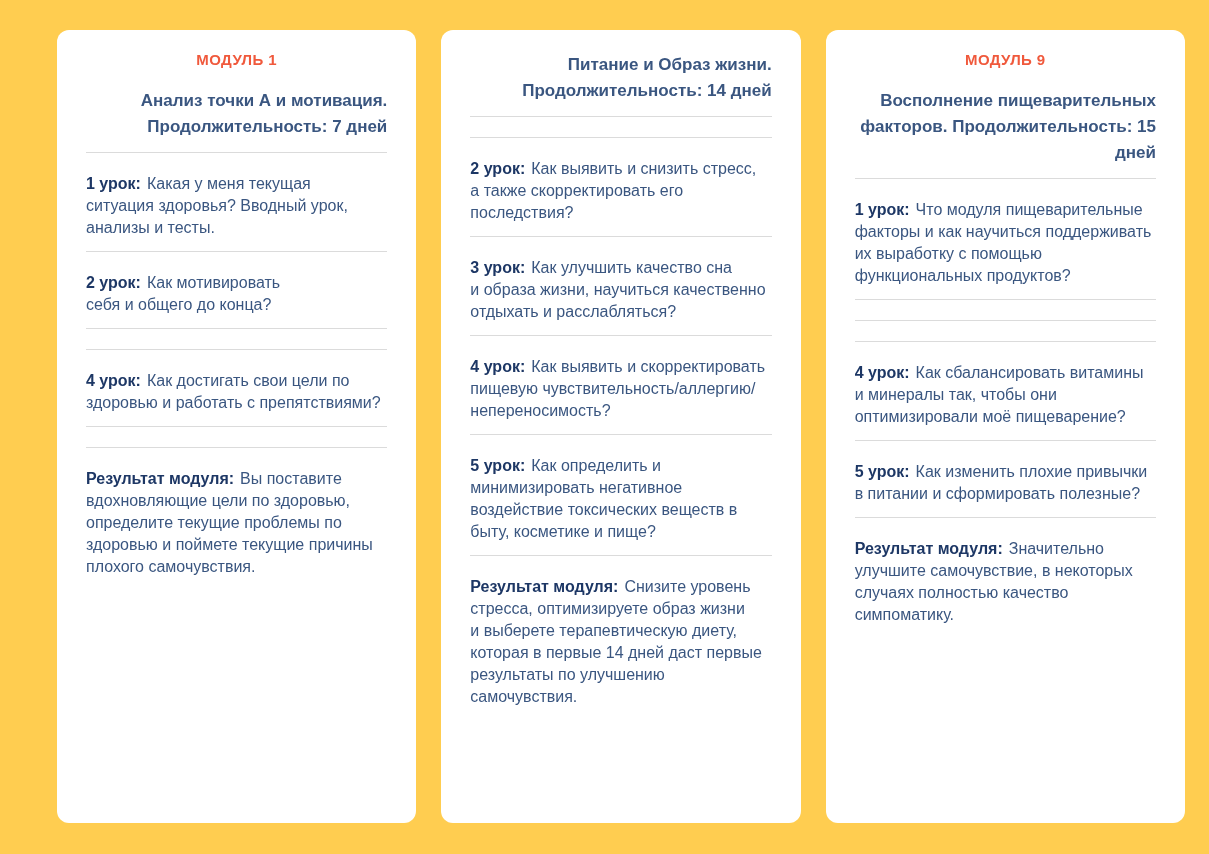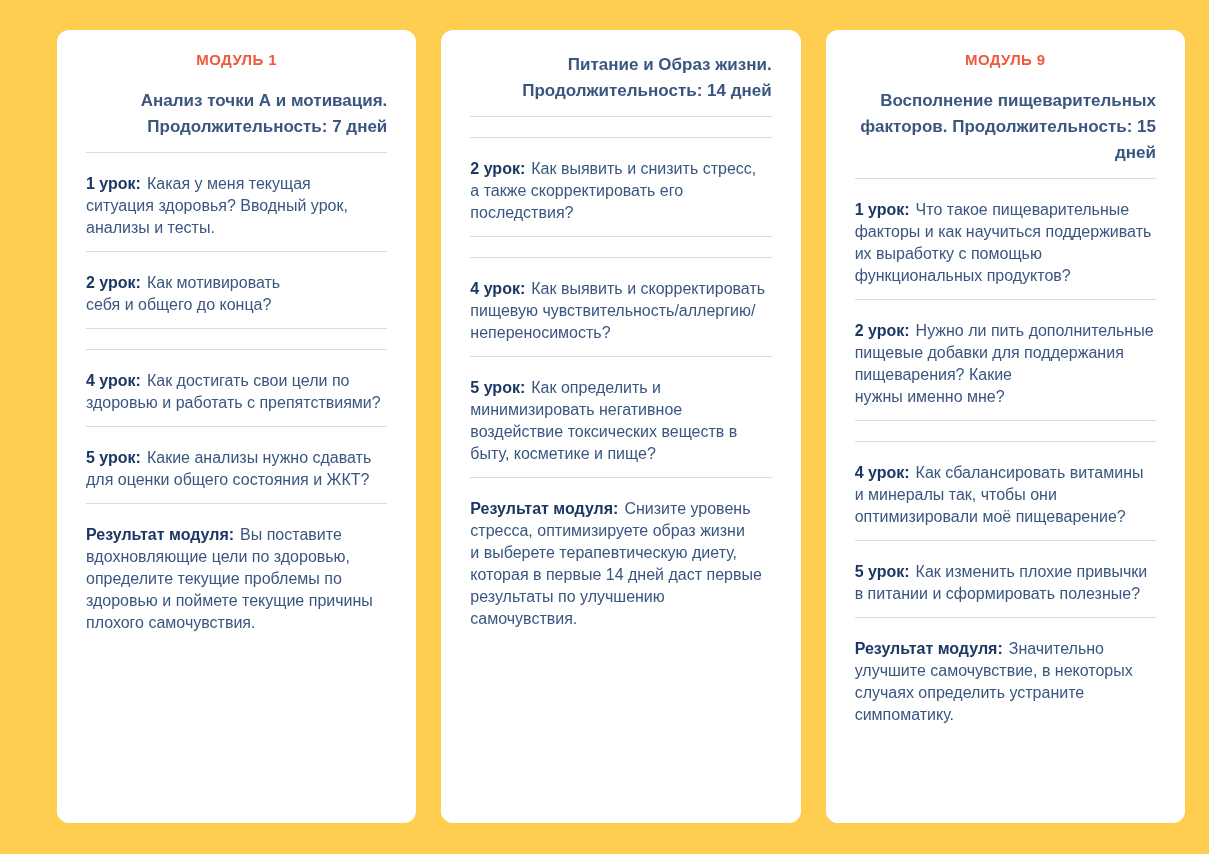--- a/index.html
+++ b/index.html
@@ -77,39 +77,40 @@
 ситуация здоровья? Вводный урок,
 анализы и тесты.</span></p>
     <hr class="divider">
     <p class="lesson"><span class="lbl">2 урок:</span><span class="txt">Как мотивировать
 себя и общего до конца?</span></p>
     <hr class="divider">
     <hr class="divider">
     <p class="lesson"><span class="lbl">4 урок:</span><span class="txt">Как достигать свои цели по
 здоровью и работать с препятствиями?</span></p>
     <hr class="divider">
-    <p class="lesson"><span class="lbl">5 урок:</span><span class="txt">Какие анализы нужно сдавать
-для оценки общего состояния и ЖКТ?</span></p>
     <hr class="divider">
     <p class="result"><span class="lbl">Результат модуля:</span><span class="txt">Вы поставите
 вдохновляющие цели по здоровью,
 определите текущие проблемы по
 здоровью и поймете текущие причины
 плохого самочувствия.</span></p>
   </section>
 
   <section class="card">
     <h2 class="title">Питание и Образ жизни.
 Продолжительность: 14 дней</h2>
     <hr class="divider">
     <hr class="divider">
     <p class="lesson"><span class="lbl">2 урок:</span><span class="txt">Как выявить и снизить стресс,
 а также скорректировать его
 последствия?</span></p>
     <hr class="divider">
+    <p class="lesson"><span class="lbl">3 урок:</span><span class="txt">Как улучшить качество сна
+и образа жизни, научиться качественно
+отдыхать и расслабляться?</span></p>
     <hr class="divider">
     <p class="lesson"><span class="lbl">4 урок:</span><span class="txt">Как выявить и скорректировать
 пищевую чувствительность/аллергию/
 непереносимость?</span></p>
     <hr class="divider">
     <p class="lesson"><span class="lbl">5 урок:</span><span class="txt">Как определить и
 минимизировать негативное
 воздействие токсических веществ в
 быту, косметике и пище?</span></p>
     <hr class="divider">
@@ -120,37 +121,33 @@
 результаты по улучшению
 самочувствия.</span></p>
   </section>
 
   <section class="card">
     <div class="badge">МОДУЛЬ 9</div>
     <h2 class="title">Восполнение пищеварительных
 факторов. Продолжительность: 15
 дней</h2>
     <hr class="divider">
-    <p class="lesson"><span class="lbl">1 урок:</span><span class="txt">Что такое пищеварительные
+    <p class="lesson"><span class="lbl">1 урок:</span><span class="txt">Что модуля пищеварительные
 факторы и как научиться поддерживать
 их выработку с помощью
 функциональных продуктов?</span></p>
     <hr class="divider">
-    <p class="lesson"><span class="lbl">2 урок:</span><span class="txt">Нужно ли пить дополнительные
-пищевые добавки для поддержания
-пищеварения? Какие
-нужны именно мне?</span></p>
     <hr class="divider">
     <hr class="divider">
     <p class="lesson"><span class="lbl">4 урок:</span><span class="txt">Как сбалансировать витамины
 и минералы так, чтобы они
 оптимизировали моё пищеварение?</span></p>
     <hr class="divider">
     <p class="lesson"><span class="lbl">5 урок:</span><span class="txt">Как изменить плохие привычки
 в питании и сформировать полезные?</span></p>
     <hr class="divider">
     <p class="result"><span class="lbl">Результат модуля:</span><span class="txt">Значительно
 улучшите самочувствие, в некоторых
-случаях определить устраните
+случаях полностью качество
 симпоматику.</span></p>
   </section>
 
 </div>
 
 </body></html>

